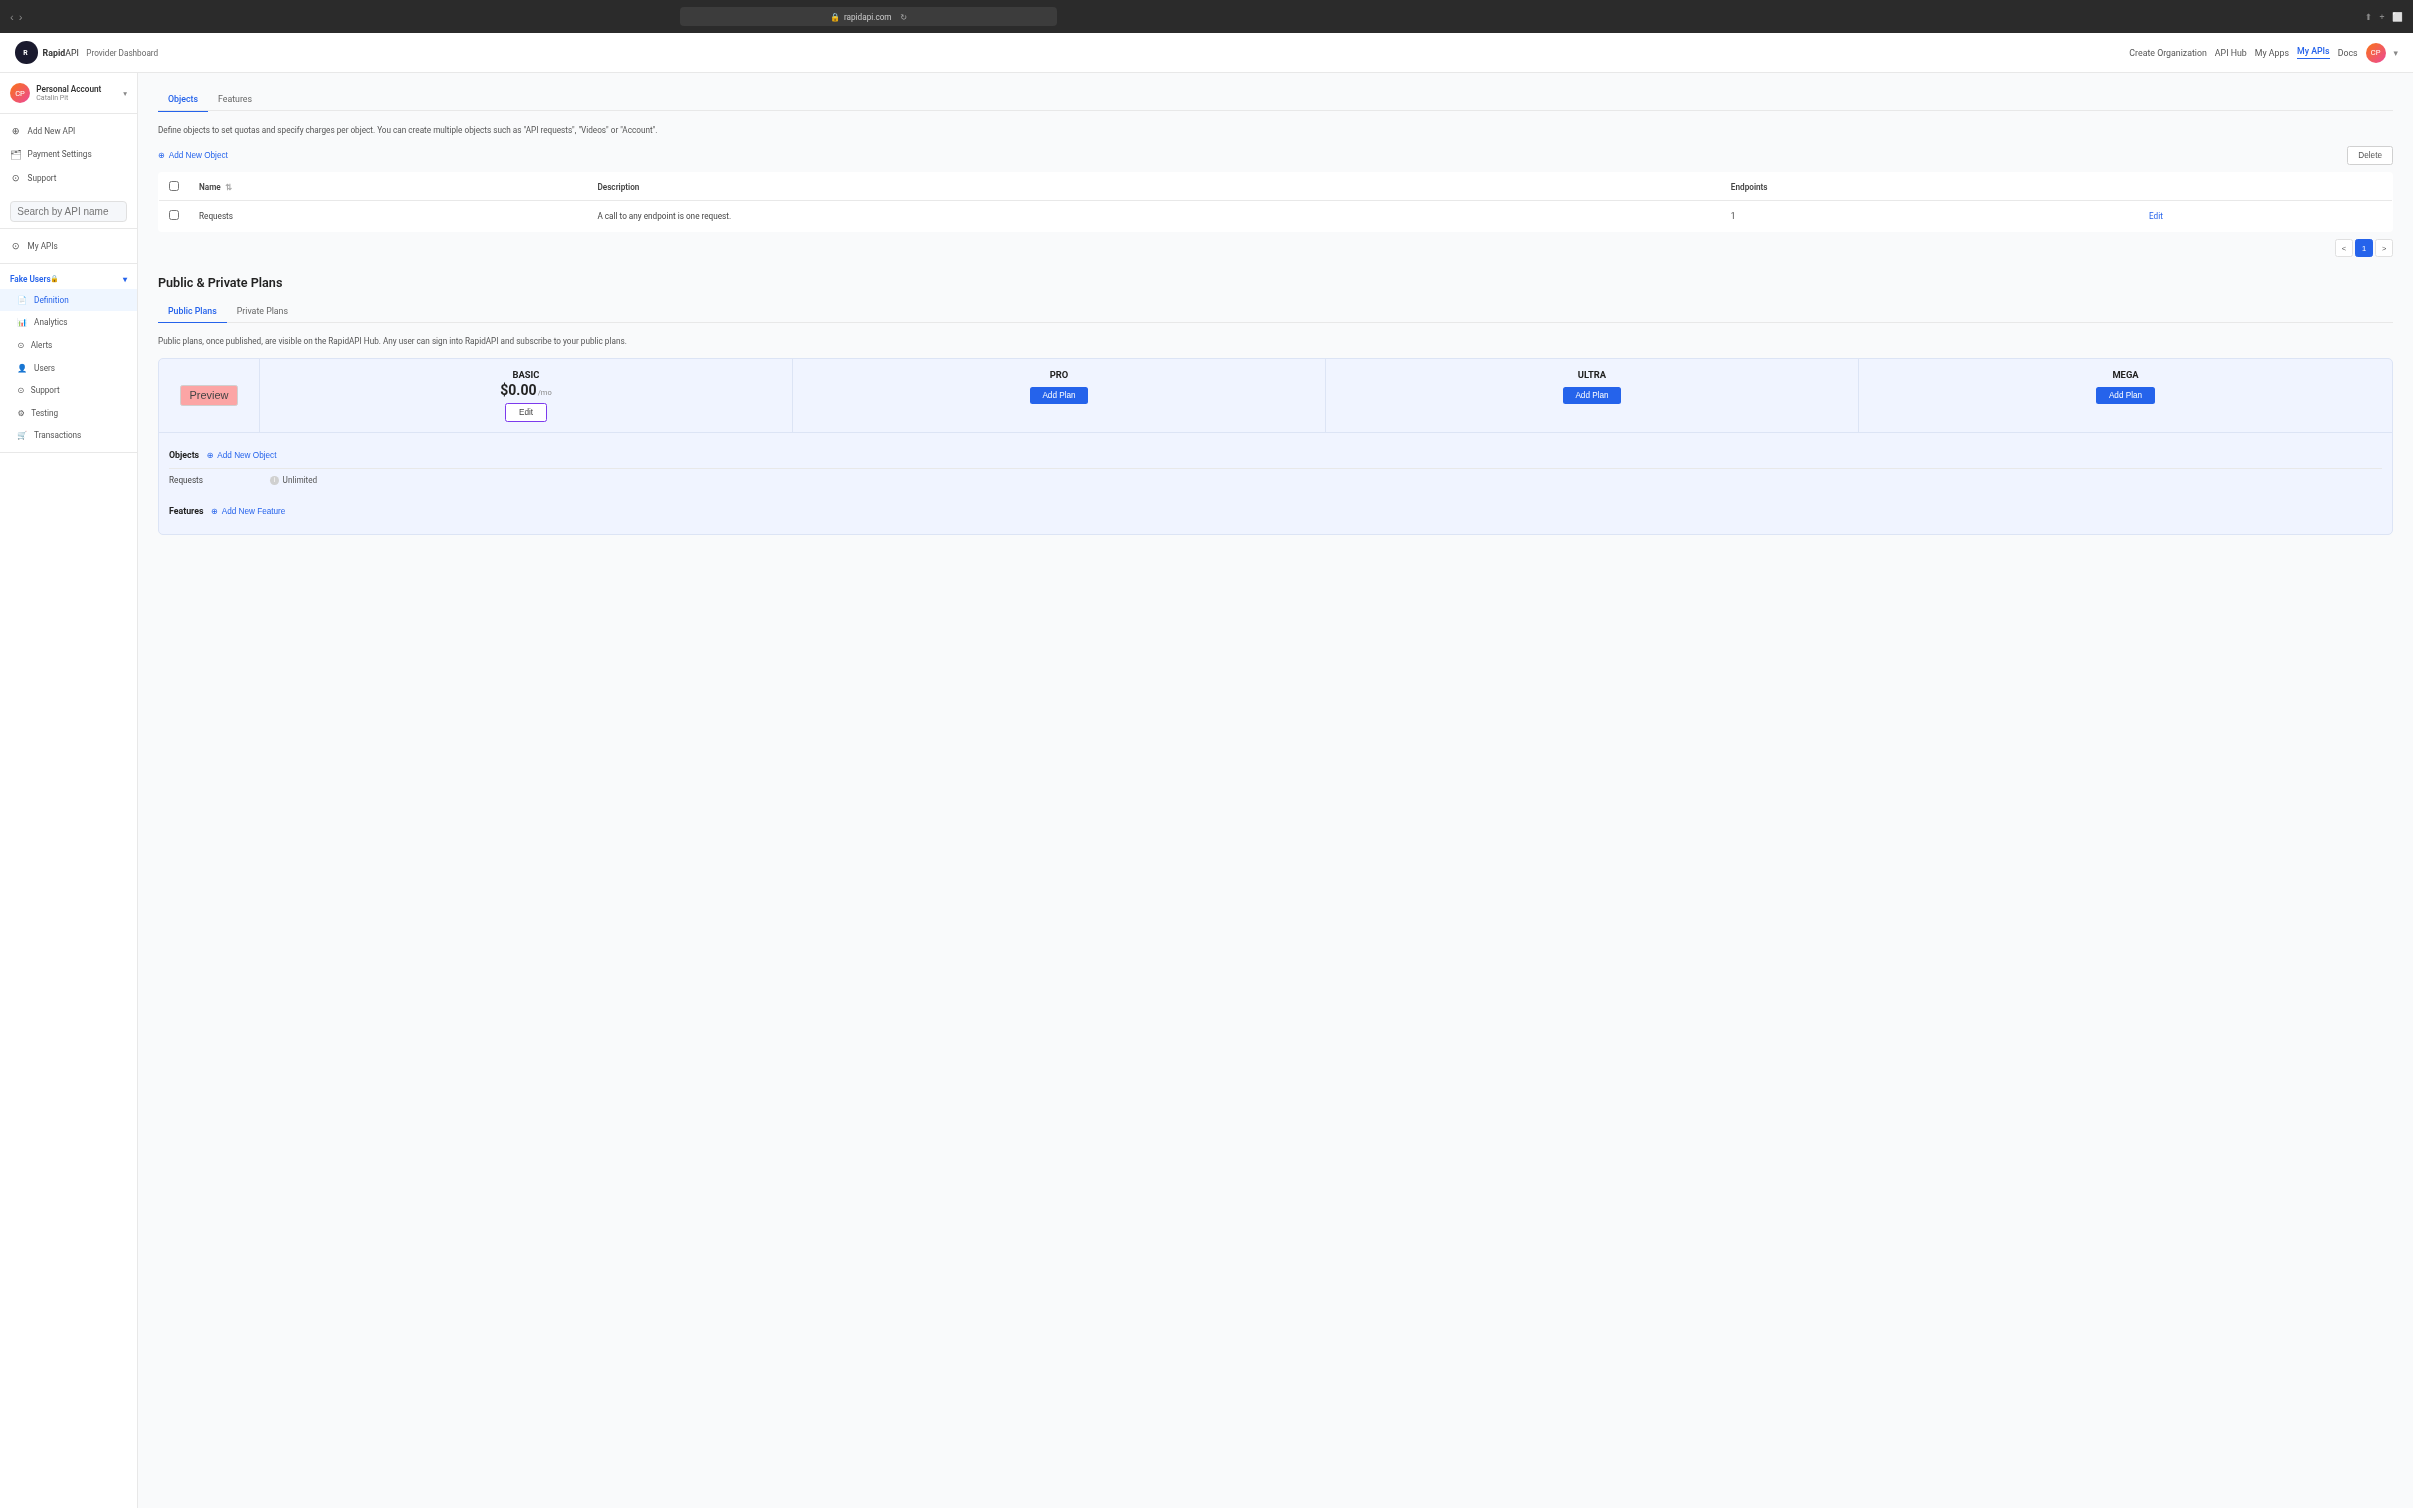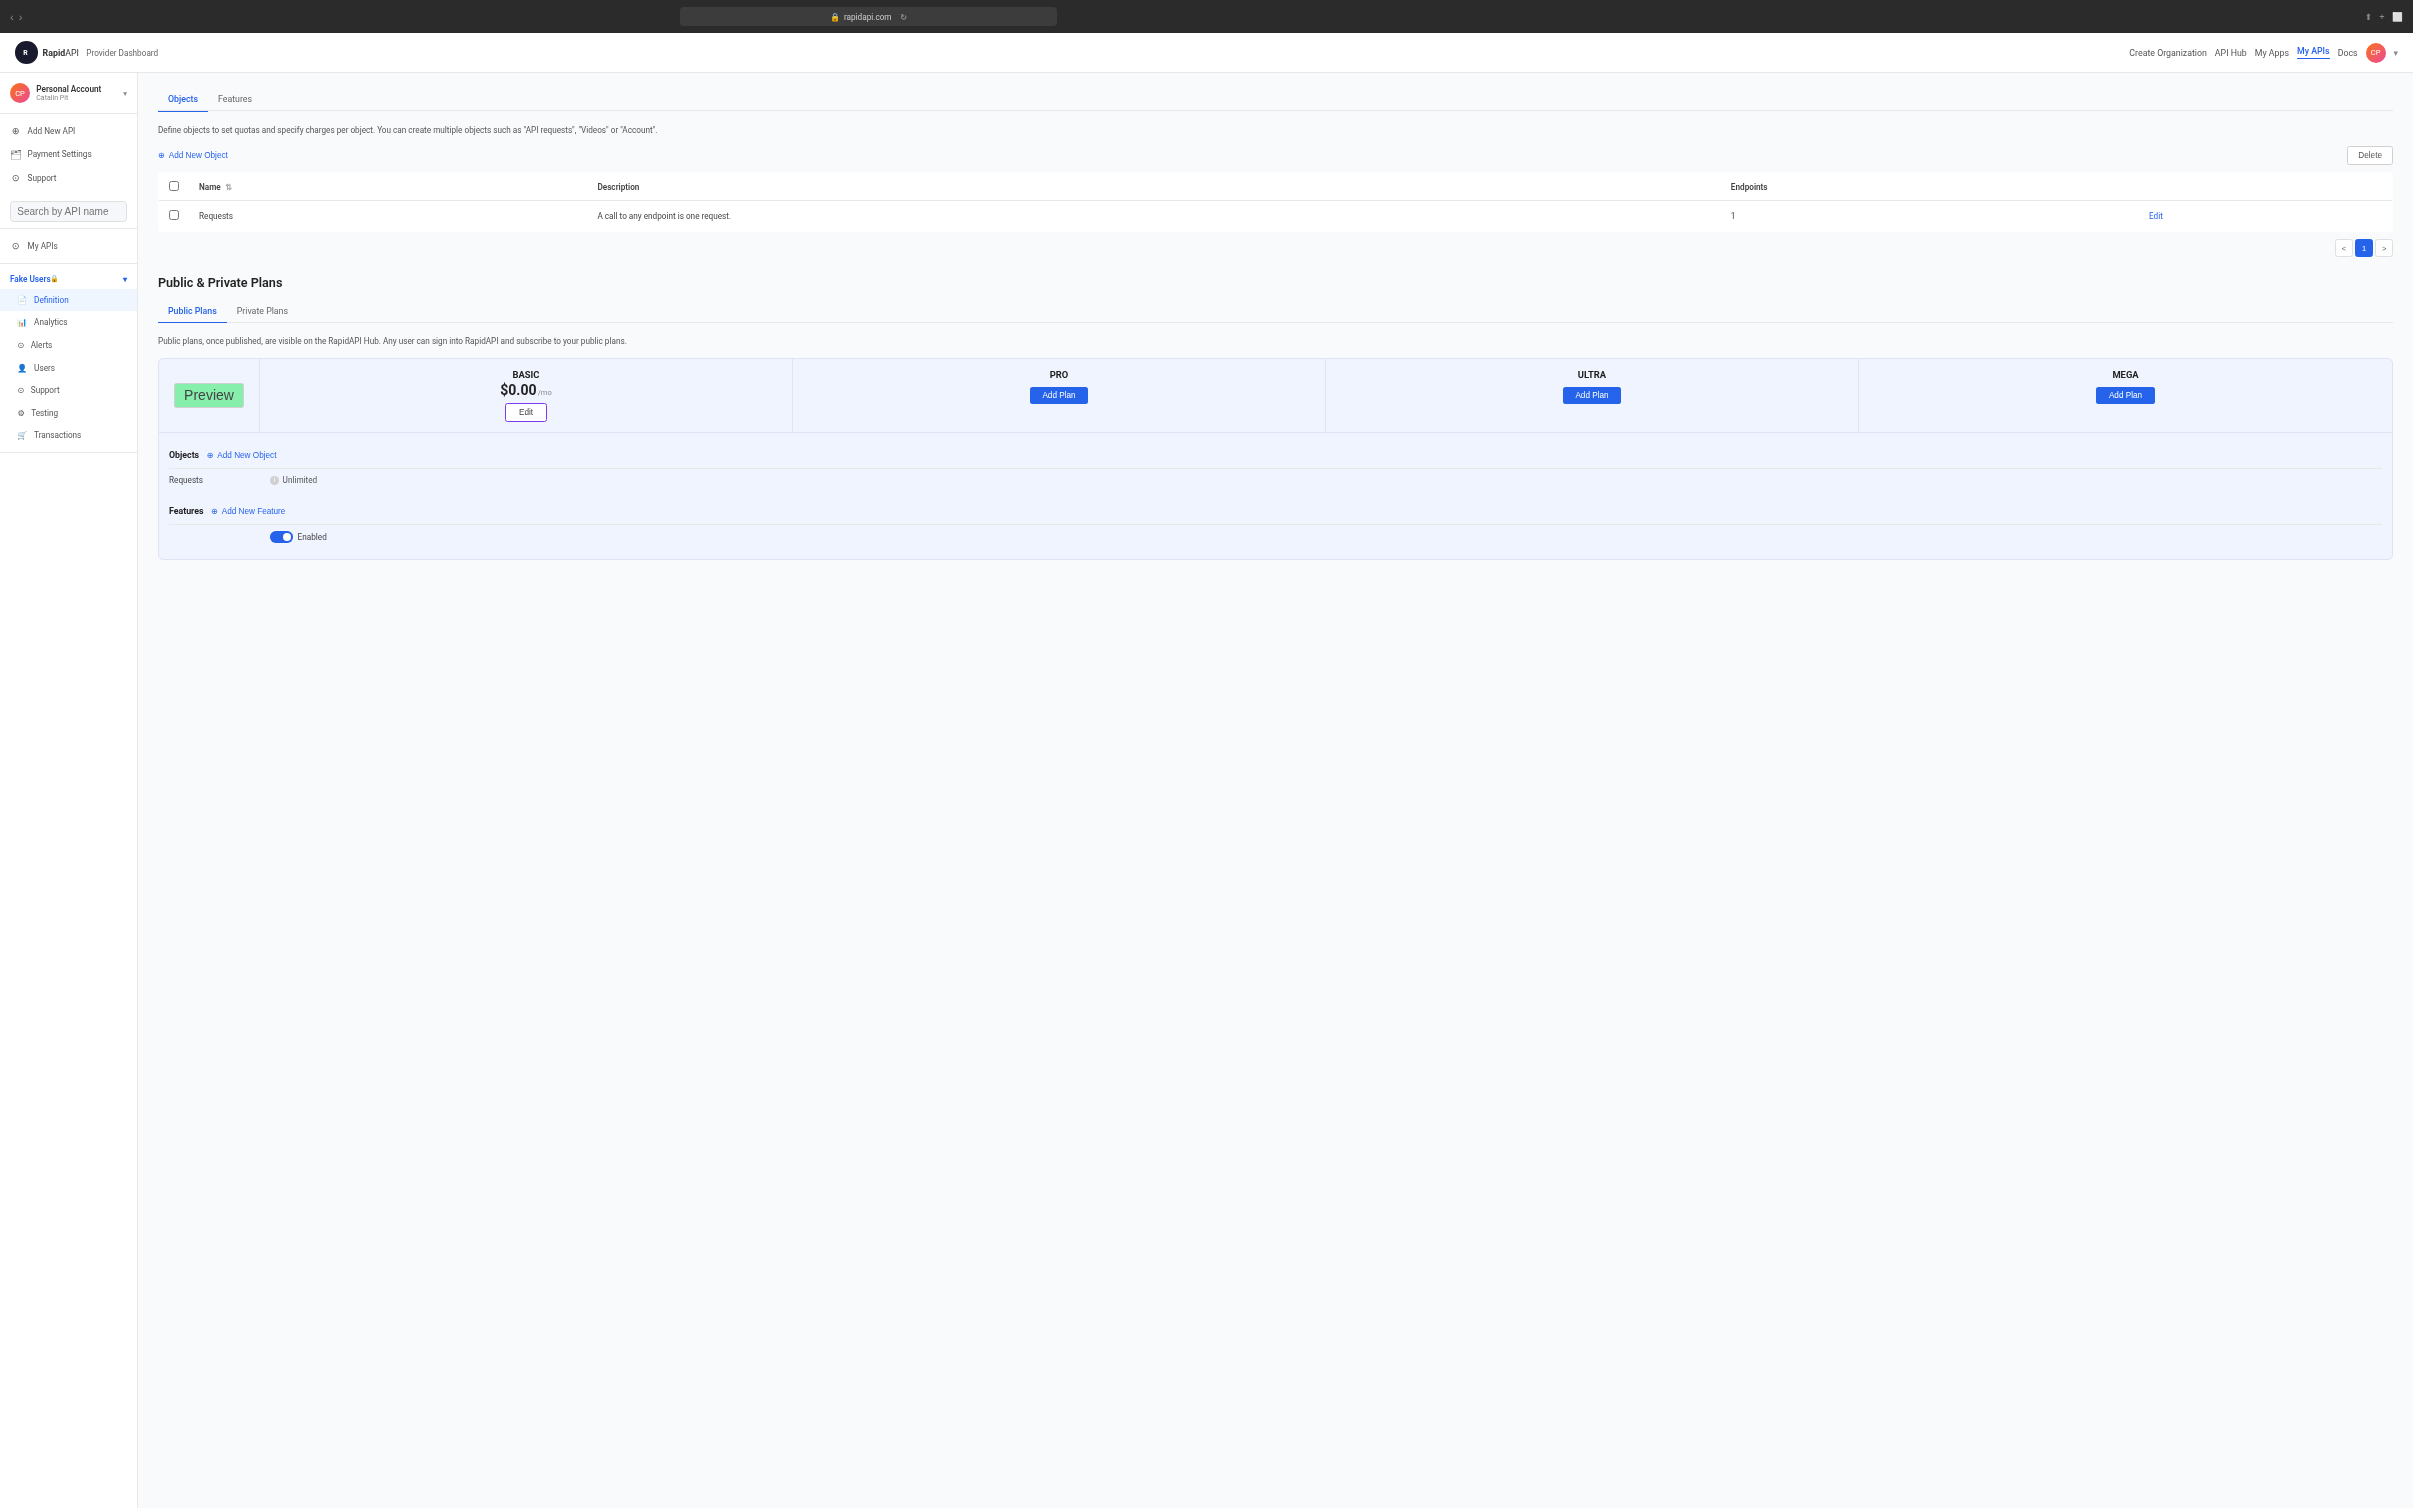--- a/index.html
+++ b/index.html
@@ -289,24 +289,24 @@
       border-right: 0.6px solid #dce4f5;
     }
     .plan-col:last-child { border-right: none; }
     .plan-col.preview-col {
       display: flex;
       align-items: center;
       justify-content: center;
     }
     .preview-btn {
       padding: 3.8px 8.8px;
-      background: #86efac;
+      background: #fca5a5;
       border: 0.6px solid #d0d0d0;
       border-radius: 2.5px;
-      font-size: 14px;
+      font-size: 11px;
       color: #444;
       cursor: pointer;
       text-align: right;
     }
     .plan-name { font-size: 9.4px; font-weight: 700; color: #222; margin-bottom: 2.5px; }
     .plan-price { font-size: 14px; font-weight: 700; color: #222; }
     .plan-period { font-size: 7.5px; color: #888; }
     .plan-edit-btn {
       margin-top: 5px;
       padding: 3.8px 12.6px;
@@ -629,26 +629,19 @@
         </div>
 
         <div class="features-section">
           <div class="features-header">
             <span class="features-label">Features</span>
             <button class="add-btn">
               <span>⊕</span>
               <span>Add New Feature</span>
             </button>
           </div>
-          <div class="toggle-row">
-            <div></div>
-            <div class="toggle-values">
-              <div class="toggle"></div>
-              <span class="toggle-label">Enabled</span>
-            </div>
-          </div>
         </div>
       </div>
     </div>
 
   </div>
 </div>
 
 
 </body></html>

